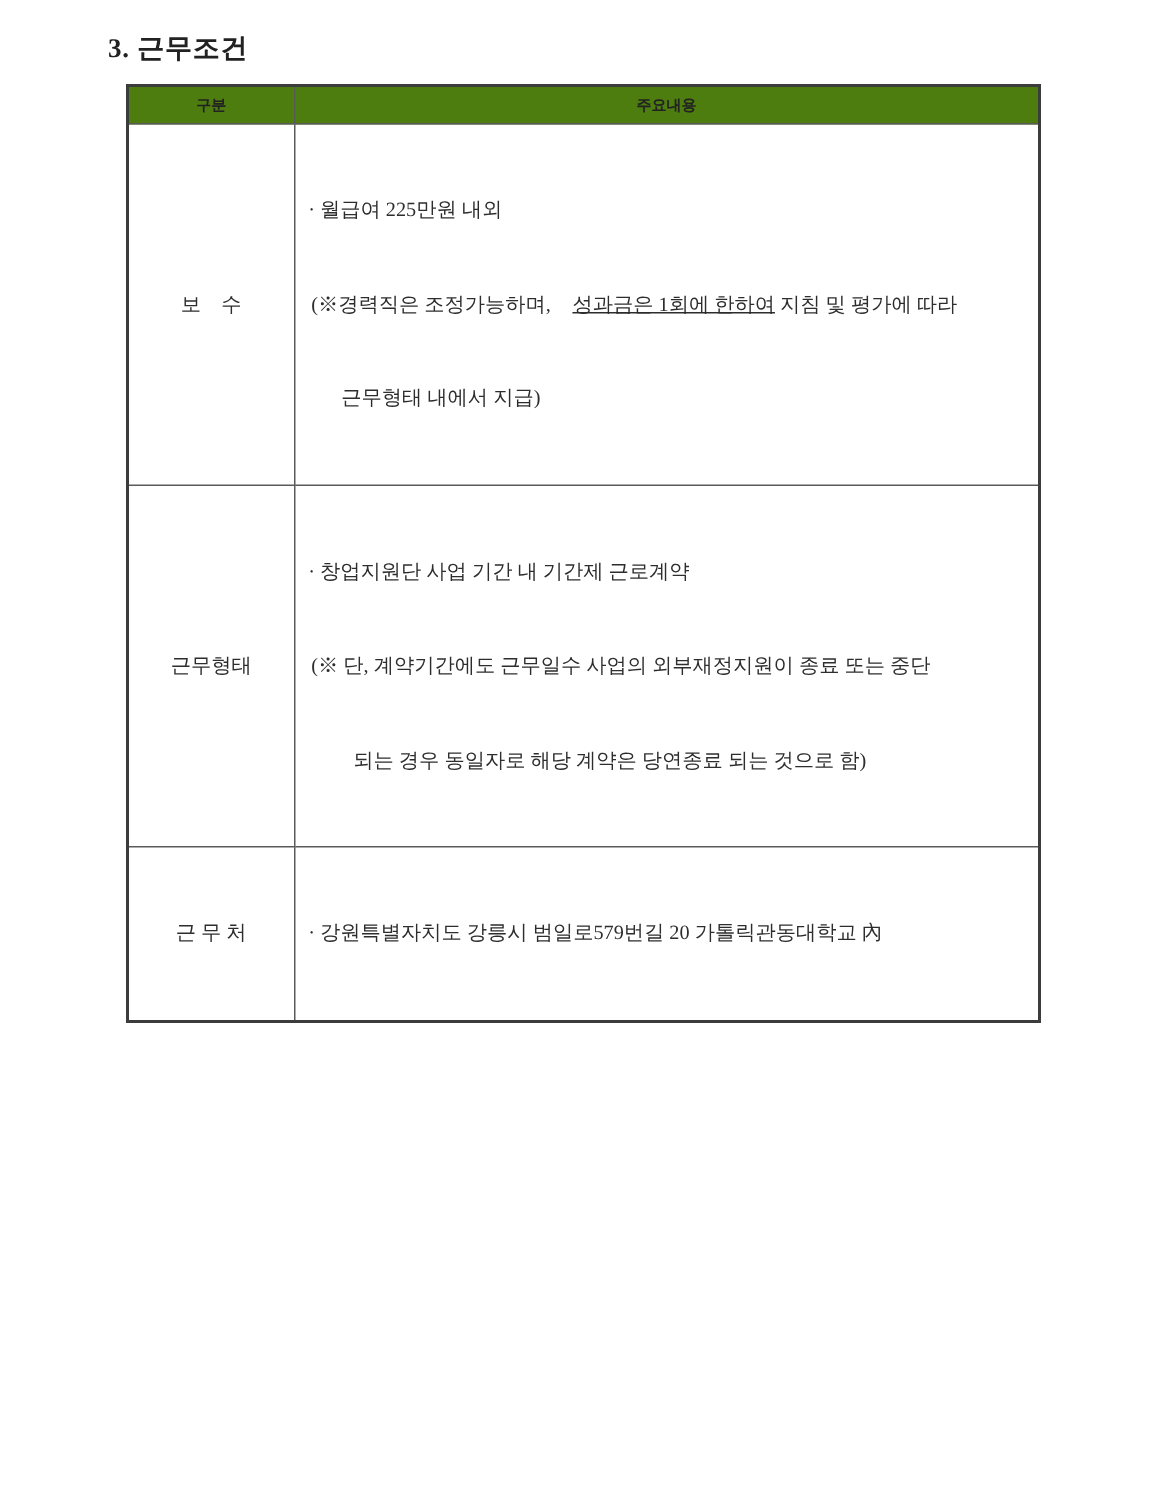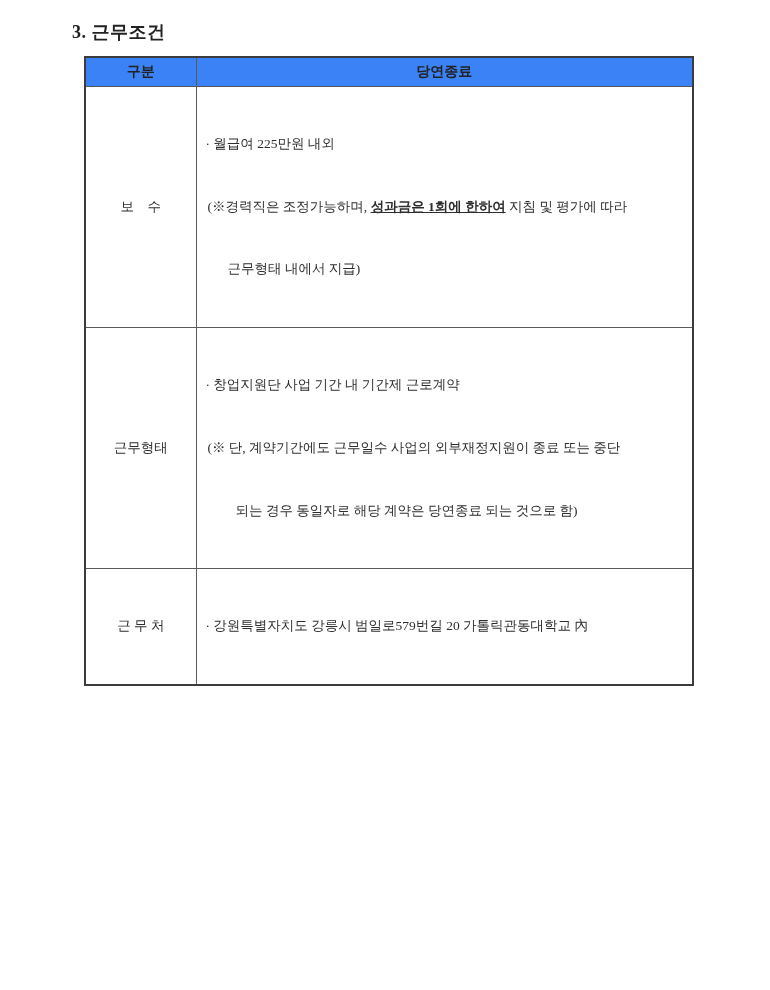--- a/index.html
+++ b/index.html
@@ -15,50 +15,50 @@
     margin:0 0 12px 2px; color:#222222;
   }
 
   table {
     border-collapse:collapse; table-layout:fixed;
     width:610px; margin-left:14px;
     border:2px solid #3c3c3c;
   }
   th, td { border:1px solid #5a5a5a; white-space:pre-wrap; }
   th {
-    background:#3b82f6; font-size:14px; font-weight:700;
+    background:#4d7c0f; font-size:10px; font-weight:700;
     padding:5px 4px; color:#222222; text-align:center;
   }
   td { font-size:13.5px; line-height:1.55; }
   td.lbl { text-align:center; vertical-align:middle; padding:5px 4px; }
   td.cnt { text-align:left; vertical-align:middle; padding:5px 9px; }
   .t1 tr.r1row td { height:33px; }
   .ln { }
   .ind1 { padding-left:2px; }
   .ind2 { padding-left:22px; }
   .ind3 { padding-left:30px; }
-  .em { font-weight:700; text-decoration:underline; }
+  .em { font-weight:400; text-decoration:underline;margin-left:11px; }
 </style>
 </head>
 <body>
 
 <div class="page">
 
   <div class="sec3">
     <h2 class="sec-title">3. 근무조건</h2>
 
     <table class="t1">
       <colgroup>
           <col style="width:111px">
           <col>
         </colgroup>
       <thead>
         <tr>
           <th>구분</th>
-          <th>당연종료</th>
+          <th>주요내용</th>
         </tr>
       </thead>
       <tbody>
         <tr>
           <td class="lbl">보    수</td>
           <td class="cnt">
             <div class="ln">· 월급여 225만원 내외</div>
             <div class="ln ind1"><span>(※경력직은 조정가능하며, </span><span class="em">성과금은 1회에 한하여</span><span> 지침 및 평가에 따라</span></div>
             <div class="ln ind2">근무형태 내에서 지급)</div>
           </td>

